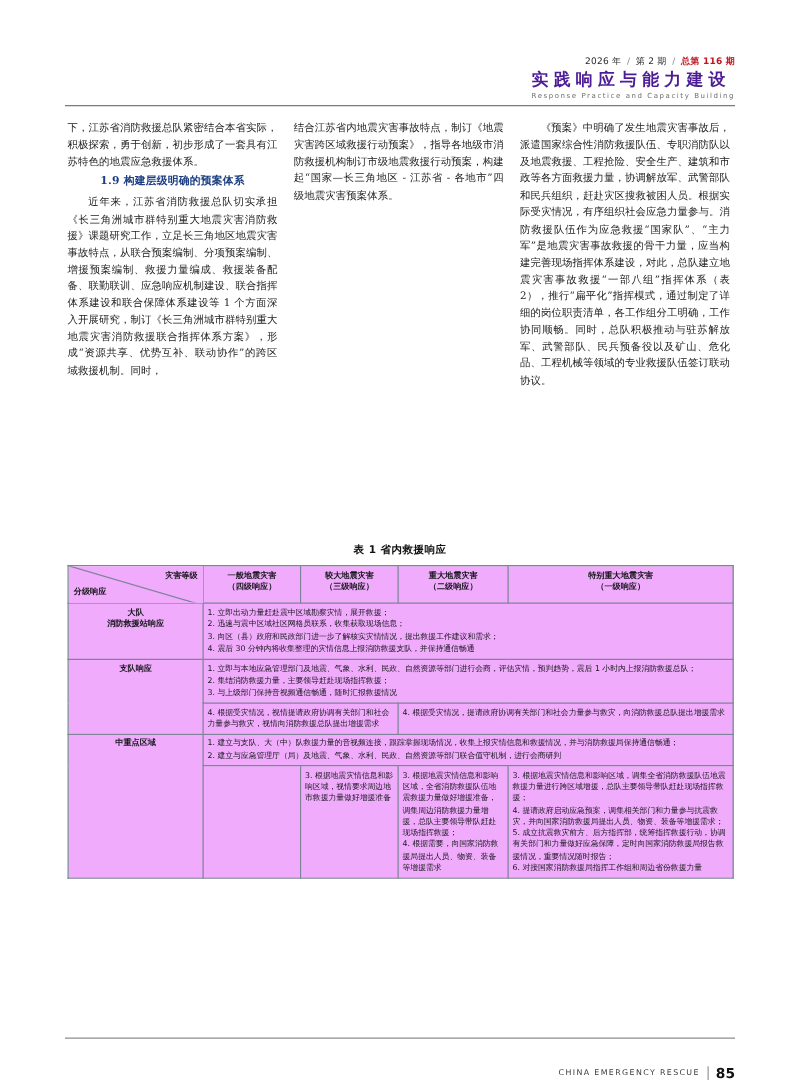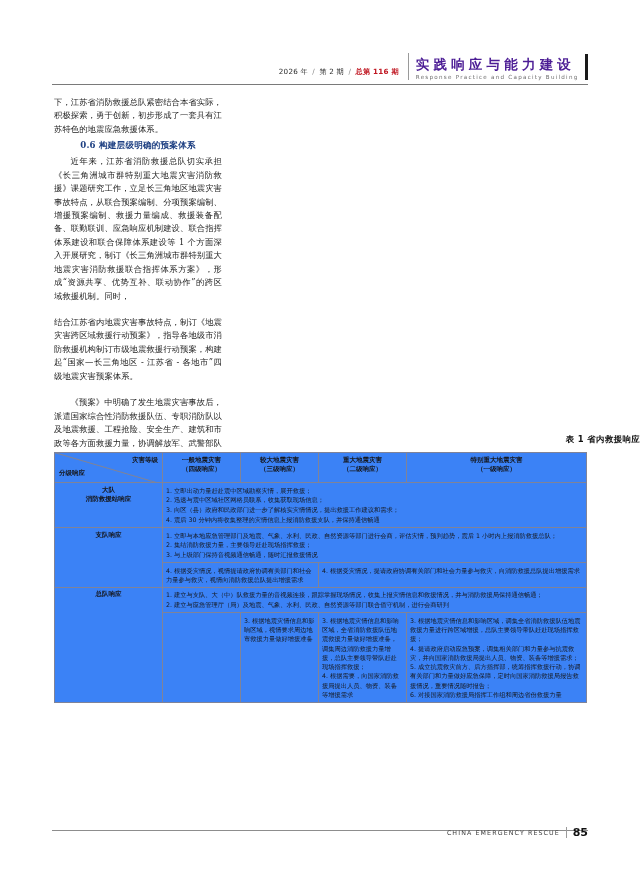--- a/index.html
+++ b/index.html
@@ -17,20 +17,21 @@
   
   .page-header {
     position: absolute;
     top: 46px;
     left: 52px;
     right: 52px;
     height: 34px;
     display: flex;
     align-items: flex-end;
     justify-content: flex-end;
+    flex-direction: column;
   }
   .issue-line {
     font-size: 7.2px;
     color: #2b2b2b;
     letter-spacing: .2px;
     padding-bottom: 3px;
     white-space: nowrap;
   }
   .issue-line .sep { color: #8a8a8a; margin: 0 2px; }
   .issue-line .red { color: #c01722; font-weight: bold; }
@@ -74,21 +75,20 @@
 
   
   .columns {
     position: absolute;
     top: 96px;
     left: 54px;
     width: 532px;
     height: 340px;
     display: flex;
     gap: 13px;
-    flex-direction: column;
   }
   .col {
     width: 168px;
     font-family: "DejaVu Serif", "Liberation Serif", serif;
     font-size: 8.3px;
     line-height: 1.62;
     text-align: justify;
     color: #1c1c1c;
     letter-spacing: .1px;
   }
@@ -103,21 +103,21 @@
     font-family: "DejaVu Sans", "Liberation Sans", sans-serif;
     letter-spacing: .2px;
   }
   .sec-head .num { font-family: "DejaVu Serif", "Liberation Serif", serif; }
 
   
   .table-caption {
     position: absolute;
     top: 434px;
     left: 0; right: 0;
-    text-align: right;
+    text-align: center;
     font-size: 8.4px;
     font-weight: bold;
     color: #111;
     font-family: "DejaVu Sans", "Liberation Sans", sans-serif;
     letter-spacing: .4px;
   }
   table.resp {
     position: absolute;
     top: 452px;
     left: 54px;
@@ -126,21 +126,21 @@
     table-layout: fixed;
     font-family: "DejaVu Sans", "Liberation Sans", sans-serif;
     font-size: 6.25px;
     line-height: 1.48;
     color: #15161a;
   }
   table.resp td, table.resp th {
     border: .6px solid #7f8398;
     padding: 2.5px 3px;
     vertical-align: top;
-    background: #3b82f6;
+    background: #f0abfc;
   }
   thead th {
     background: #dfe2ee;
     text-align: center;
     vertical-align: middle;
     font-weight: bold;
     font-size: 6.5px;
     padding: 4px 2px;
     height: 30px;
   }
@@ -195,21 +195,21 @@
   .footer-rule {
     position: absolute;
     bottom: 38px;
     left: 52px;
     right: 52px;
     height: 1px;
     background: #8d8d8d;
   }
   .footer {
     position: absolute;
-    bottom: 30px;
+    bottom: 4px;
     right: 52px;
     display: flex;
     align-items: center;
     gap: 6px;
   }
   .footer-text {
     font-size: 6.3px;
     letter-spacing: 1.1px;
     color: #3c3c3c;
     font-family: "DejaVu Sans", "Liberation Sans", sans-serif;
@@ -240,21 +240,21 @@
   </div>
   <div class="header-bar"></div>
 </div>
 <div class="header-underline"></div>
 
 <div class="columns">
 
   <div class="col">
     <p>下，江苏省消防救援总队紧密结合本省实际，积极探索，勇于创新，初步形成了一套具有江苏特色的地震应急救援体系。</p>
     <div class="sec-head">
-      <span class="num">0.6</span>
+      <span class="num">1.9</span>
       <span>构建层级明确的预案体系</span>
     </div>
     <p class="indent">近年来，江苏省消防救援总队切实承担《长三角洲城市群特别重大地震灾害消防救援》课题研究工作，立足长三角地区地震灾害事故特点，从联合预案编制、分项预案编制、增援预案编制、救援力量编成、救援装备配备、联勤联训、应急响应机制建设、联合指挥体系建设和联合保障体系建设等 1 个方面深入开展研究，制订《长三角洲城市群特别重大地震灾害消防救援联合指挥体系方案》，形成“资源共享、优势互补、联动协作”的跨区域救援机制。同时，</p>
   </div>
 
   <div class="col">
     <p>结合江苏省内地震灾害事故特点，制订《地震灾害跨区域救援行动预案》，指导各地级市消防救援机构制订市级地震救援行动预案，构建起“国家—长三角地区 - 江苏省 - 各地市”四级地震灾害预案体系。</p>
   </div>
 
   <div class="col">
@@ -328,21 +328,21 @@
       </td>
     </tr>
 
     <tr>
       <td class="body" colspan="2">4. 根据受灾情况，视情提请政府协调有关部门和社会力量参与救灾，视情向消防救援总队提出增援需求</td>
       <td class="body" colspan="2">4. 根据受灾情况，提请政府协调有关部门和社会力量参与救灾，向消防救援总队提出增援需求</td>
     </tr>
 
     <tr>
       <td class="rowlabel" rowspan="2">
-        <span>总队响应</span>
+        <span>中重点区域</span>
       </td>
       <td class="body" colspan="4">
         <ol>
           <li>1. 建立与支队、大（中）队救援力量的音视频连接，跟踪掌握现场情况，收集上报灾情信息和救援情况，并与消防救援局保持通信畅通；</li>
           <li>2. 建立与应急管理厅（局）及地震、气象、水利、民政、自然资源等部门联合值守机制，进行会商研判</li>
         </ol>
       </td>
     </tr>
 
     <tr>

